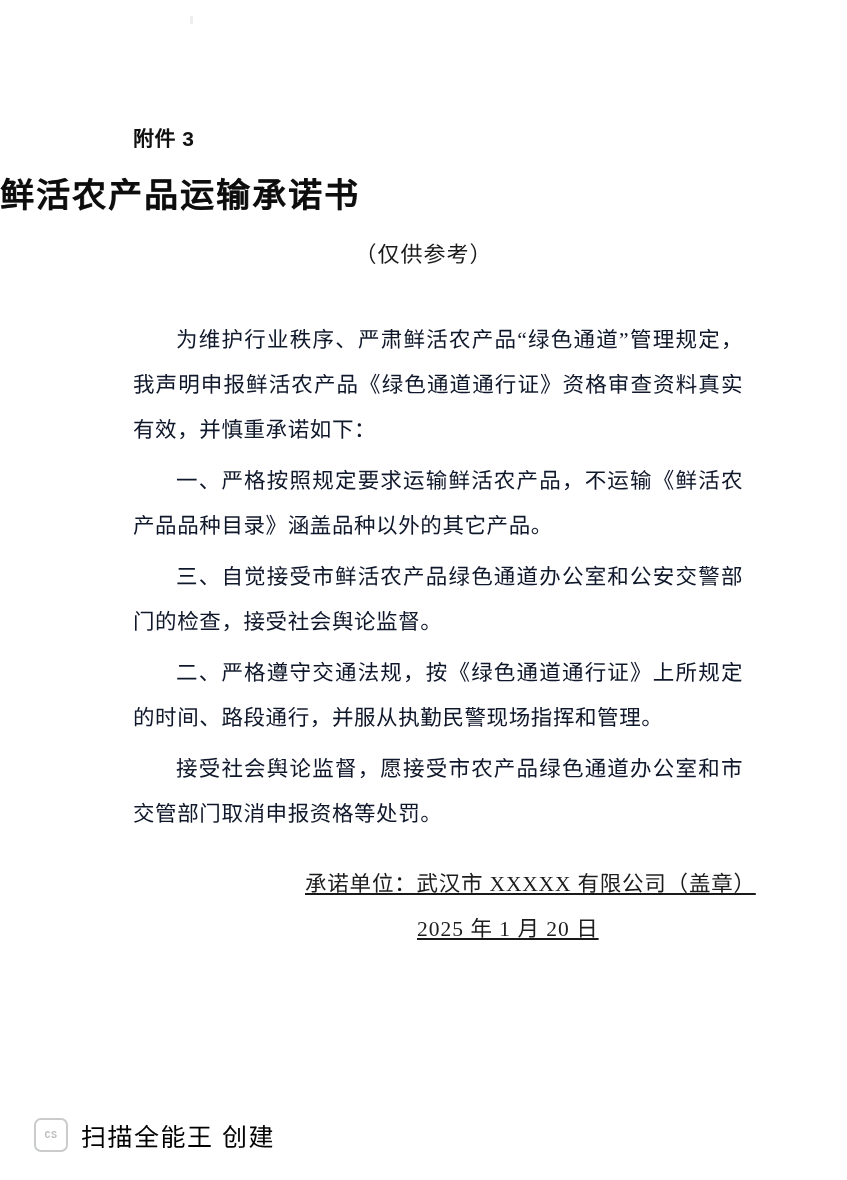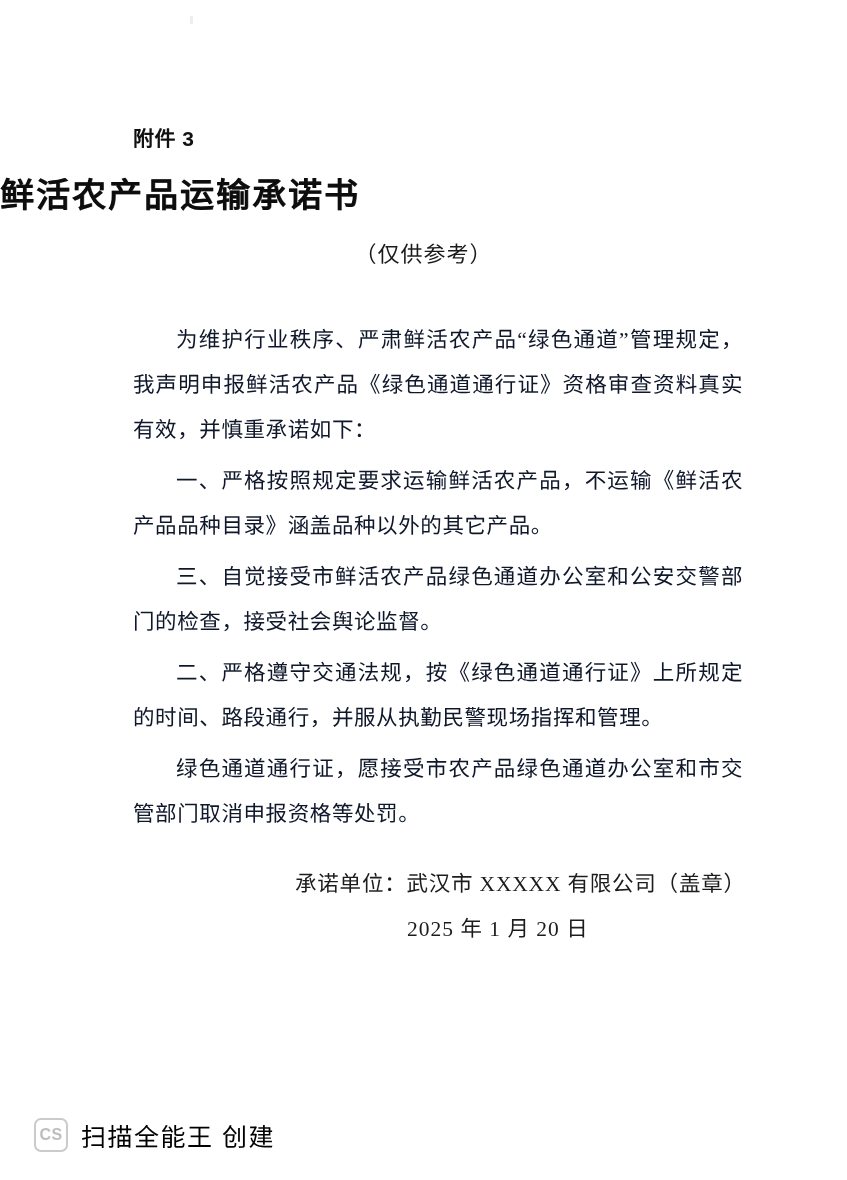--- a/index.html
+++ b/index.html
@@ -97,23 +97,24 @@
     text-indent: 2em;
   }
 
   .para.spaced {
     margin-top: 6px;
   }
 
   
   .signature-block {
     position: absolute;
-    left: 295px;
+    left: 305px;
     top: 862px;
     width: 440px;
+    text-decoration: underline;
   }
 
   .sig-line {
     font-size: 21.5px;
     line-height: 45px;
     letter-spacing: 0.8px;
     color: #1c1c1c;
     white-space: nowrap;
   }
 
@@ -133,22 +134,22 @@
   }
 
   .cs-logo {
     width: 34px;
     height: 34px;
     border: 2.5px solid #c9cbcc;
     border-radius: 7px;
     display: flex;
     align-items: center;
     justify-content: center;
-    font-family: Liberation Sans, sans-serif;
-    font-size: 16px;
+    font-family: Liberation Mono, monospace;
+    font-size: 10px;
     font-weight: bold;
     color: #bcbec0;
     letter-spacing: 0.5px;
     background: #ffffff;
   }
 
   .wm-text {
     font-family: "Liberation Sans", "DejaVu Sans", sans-serif;
     font-size: 25px;
     color: #000000;
@@ -171,21 +172,21 @@
 
   <div class="body-block">
     <p class="para">为维护行业秩序、严肃鲜活农产品“绿色通道”管理规定，我声明申报鲜活农产品《绿色通道通行证》资格审查资料真实有效，并慎重承诺如下：</p>
 
     <p class="para spaced">一、严格按照规定要求运输鲜活农产品，不运输《鲜活农产品品种目录》涵盖品种以外的其它产品。</p>
 
     <p class="para spaced">三、自觉接受市鲜活农产品绿色通道办公室和公安交警部门的检查，接受社会舆论监督。</p>
 
     <p class="para spaced">二、严格遵守交通法规，按《绿色通道通行证》上所规定的时间、路段通行，并服从执勤民警现场指挥和管理。</p>
 
-    <p class="para spaced">绿色通道通行证，愿接受市农产品绿色通道办公室和市交管部门取消申报资格等处罚。</p>
+    <p class="para spaced">接受社会舆论监督，愿接受市农产品绿色通道办公室和市交管部门取消申报资格等处罚。</p>
   </div>
 
   <div class="signature-block">
     <div class="sig-line">承诺单位：武汉市 XXXXX 有限公司（盖章）</div>
     <div class="sig-line date">2025 年 1 月 20 日</div>
   </div>
 
   <div class="watermark">
     <div class="cs-logo">CS</div>
     <div class="wm-text">扫描全能王 创建</div>

